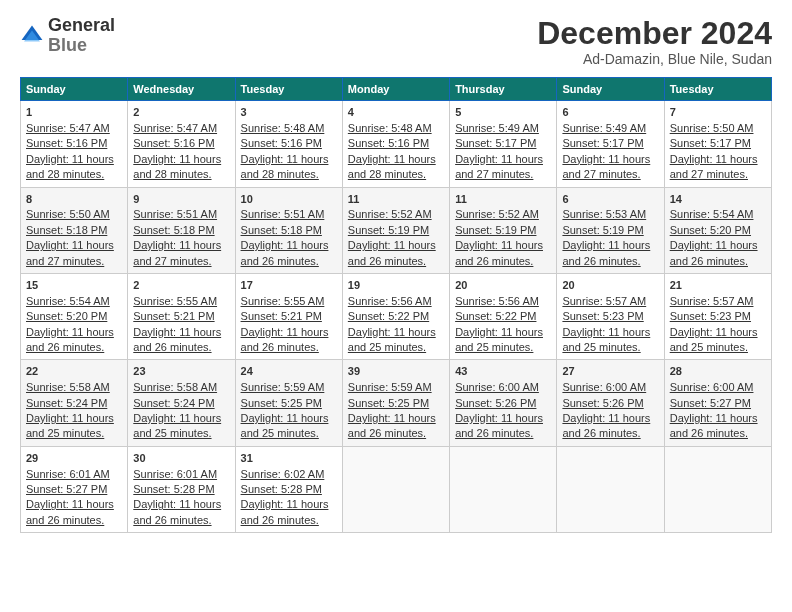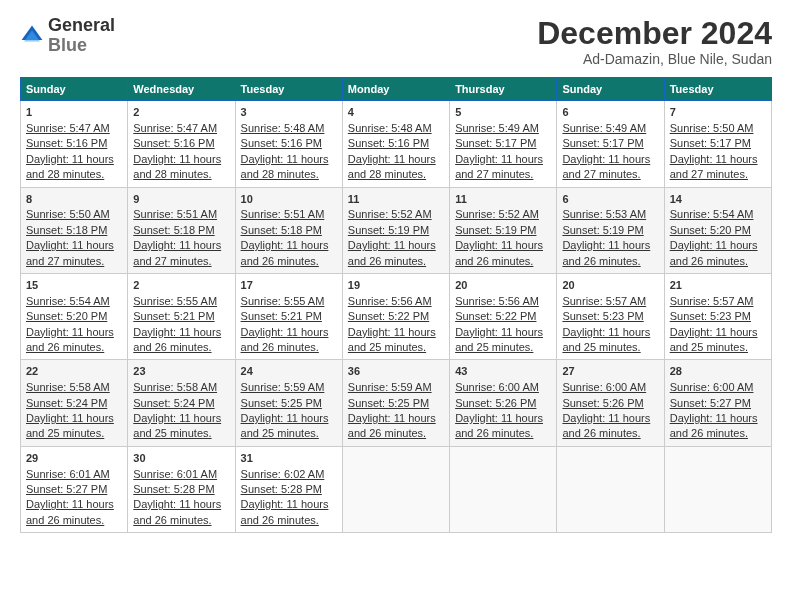--- a/index.html
+++ b/index.html
@@ -225,21 +225,21 @@
         </td>
           <td>
           <span class="day-num">23</span>
           <span class="day-info">Sunrise: 5:58 AM<br>Sunset: 5:24 PM<br>Daylight: 11 hours and 25 minutes.</span>
         </td>
           <td>
           <span class="day-num">24</span>
           <span class="day-info">Sunrise: 5:59 AM<br>Sunset: 5:25 PM<br>Daylight: 11 hours and 25 minutes.</span>
         </td>
           <td>
-          <span class="day-num">36</span>
+          <span class="day-num">39</span>
           <span class="day-info">Sunrise: 5:59 AM<br>Sunset: 5:25 PM<br>Daylight: 11 hours and 26 minutes.</span>
         </td>
           <td>
           <span class="day-num">43</span>
           <span class="day-info">Sunrise: 6:00 AM<br>Sunset: 5:26 PM<br>Daylight: 11 hours and 26 minutes.</span>
         </td>
           <td>
           <span class="day-num">27</span>
           <span class="day-info">Sunrise: 6:00 AM<br>Sunset: 5:26 PM<br>Daylight: 11 hours and 26 minutes.</span>
         </td>

